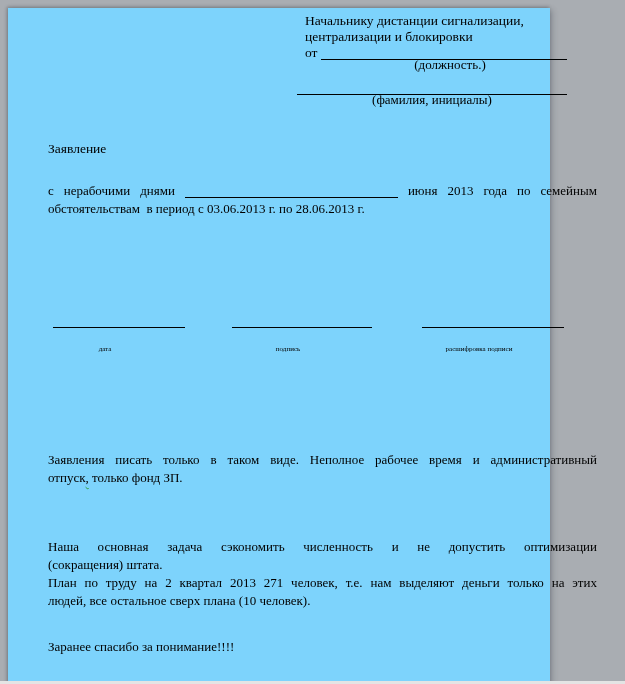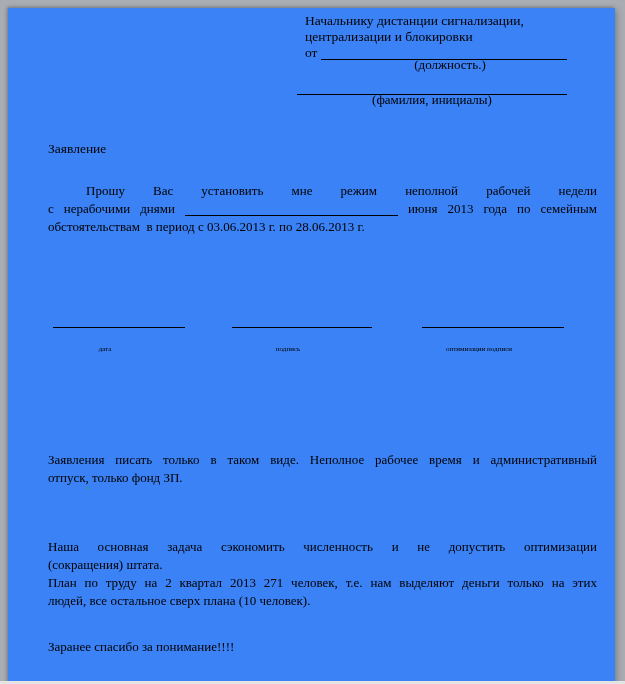--- a/index.html
+++ b/index.html
@@ -5,22 +5,22 @@
   html,body { margin:0; padding:0; }
   body {
     width:625px; height:684px;
     background:#a9adb2;
     overflow:hidden; position:relative;
     font-family:"Liberation Serif","DejaVu Serif",serif;
     color:#000;
   }
   .page {
     position:absolute; left:8px; top:8px;
-    width:607px; height:676px;
-    background:#3b82f6;
+    width:542px; height:676px;
+    background:#7dd3fc;
     box-shadow:-1px -1px 3px rgba(40,45,55,.35), 2px 2px 6px rgba(40,45,55,.30);
   }
   .bottom-strip {
     position:absolute; left:0; bottom:0; width:625px; height:3px;
     background:#e4e4e4; z-index:5;
   }
   .abs { position:absolute; }
   .txt { font-size:13px; line-height:18px; }
 
   
@@ -79,40 +79,39 @@
         <span class="from-blank"></span>
       </div>
     <div class="hint hint-pos">(должность.)</div>
     <div class="blank2"></div>
     <div class="hint">(фамилия, инициалы)</div>
   </div>
 
   <div class="abs title-block">Заявление</div>
 
   <div class="abs txt para para-request">
-    <div class="jl indent">Прошу Вас установить мне режим неполной рабочей недели</div>
     <div class="jl">
       <span>с нерабочими днями</span>
       <span class="blank-mid"></span>
       <span>июня 2013 года по семейным</span>
     </div>
     <div>обстоятельствам &nbsp;в период с 03.06.2013 г. по 28.06.2013 г.</div>
   </div>
 
   <div class="sig-block sig-date">
     <div class="sig-line"></div>
     <div class="sig-hint">дата</div>
   </div>
   <div class="sig-block sig-sign">
     <div class="sig-line"></div>
     <div class="sig-hint">подпись</div>
   </div>
   <div class="sig-block sig-transcript">
     <div class="sig-line"></div>
-    <div class="sig-hint">оптимизации подписи</div>
+    <div class="sig-hint">расшифровка подписи</div>
   </div>
 
   <div class="abs txt para para-note">
     <div class="jl">Заявления писать только в таком виде. Неполное рабочее время и административный</div>
     <div><span>отпуск</span><span class="squiggle">,</span><span> только фонд ЗП.</span></div>
   </div>
 
   <div class="abs txt para para-plan">
     <div class="jl">Наша основная задача сэкономить численность и не допустить оптимизации</div>
     <div>(сокращения) штата.</div>

